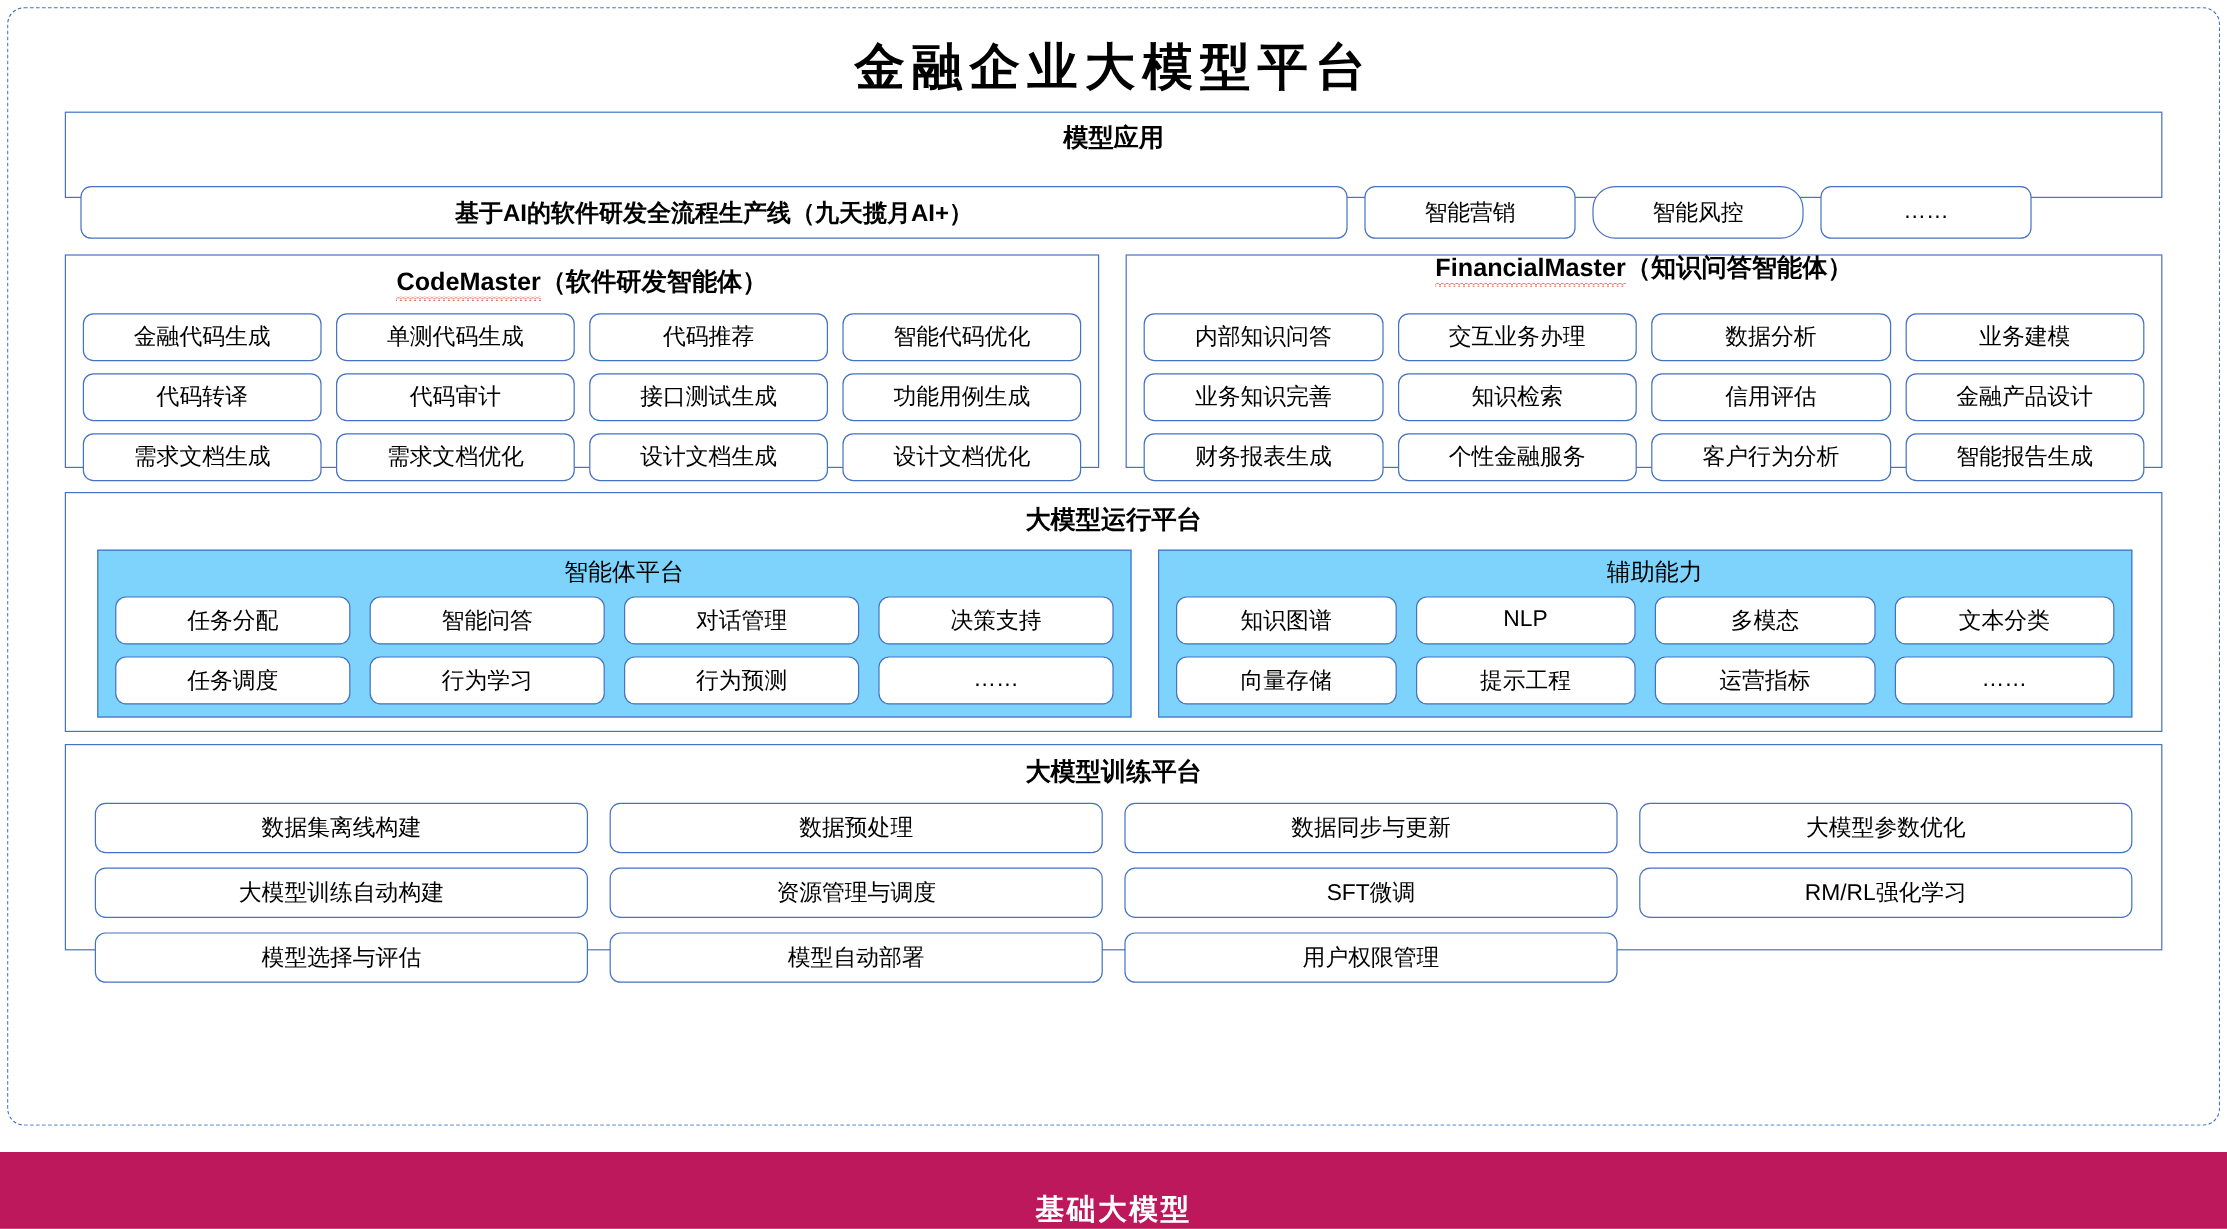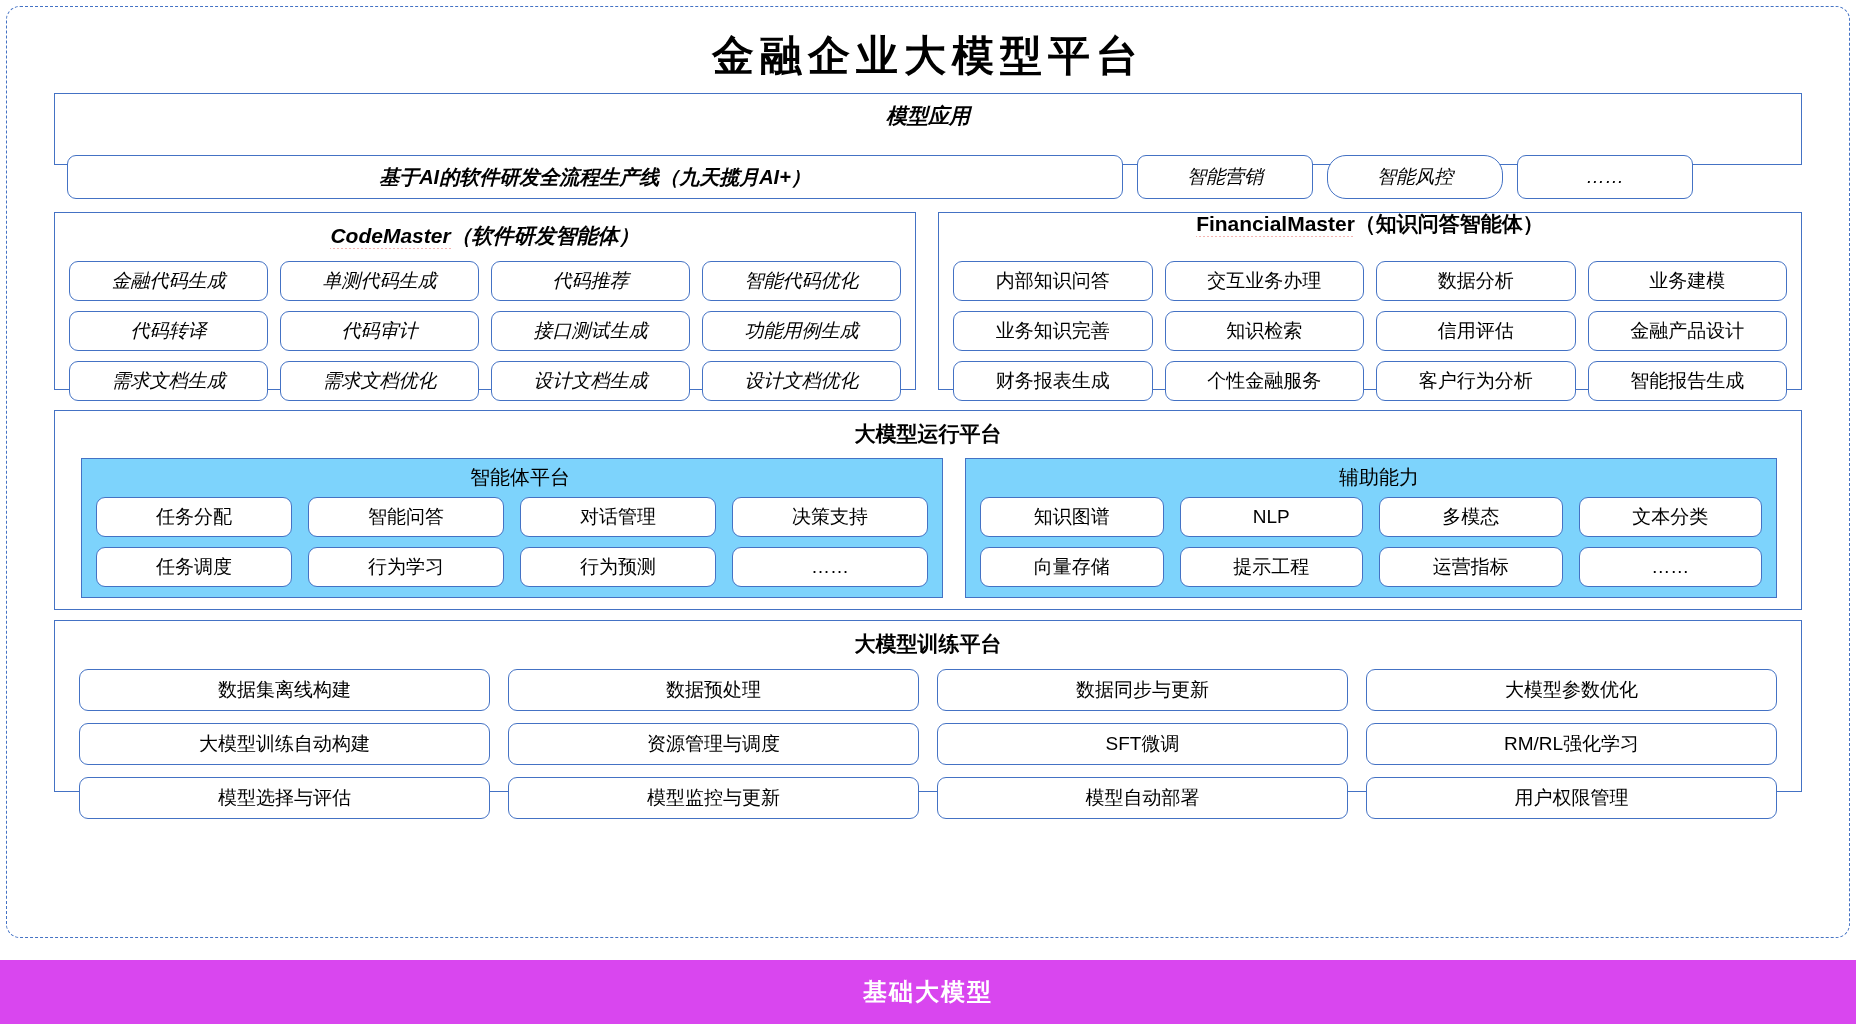--- a/index.html
+++ b/index.html
@@ -89,38 +89,38 @@
     background: #ffffff;
     text-align: center;
     white-space: nowrap;
   }
   .chip.bold {
     font-weight: 700;
     font-size: 20px;
   }
 
   
-  #app-panel { left: 54px; top: 93px; width: 1748px; height: 72px; font-style: italic; }
+  #app-panel { left: 54px; top: 93px; width: 1748px; height: 72px; }
   #app-panel .panel-title { margin-top: 11px; }
   .app-row {
     position: absolute;
     left: 12px;
     top: 61px;
     width: 1724px;
     height: 44px;
     display: flex;
     gap: 14px;
   }
   .app-row .chip:nth-child(1) { flex: 0 0 1056px; }
   .app-row .chip:nth-child(2) { flex: 0 0 176px; }
   .app-row .chip:nth-child(3) { flex: 0 0 176px; border-radius: 19px; }
   .app-row .chip:nth-child(4) { flex: 0 0 176px; }
 
   
-  #code-panel  { left: 54px;  top: 212px; width: 862px; height: 178px; font-style: italic; }
+  #code-panel  { left: 54px;  top: 212px; width: 862px; height: 178px; }
   #fin-panel   { left: 938px; top: 212px; width: 864px; height: 178px; }
   .master-grid {
     position: absolute;
     left: 14px;
     top: 48px;
     right: 14px;
     display: grid;
     grid-template-columns: repeat(4, 1fr);
     gap: 10px 12px;
   }
@@ -164,23 +164,23 @@
   }
   .train-grid .chip { height: 42px; }
 
   
   .foundation-bar {
     position: absolute;
     left: 0;
     top: 960px;
     width: 1856px;
     height: 64px;
-    background: #d946ef;
+    background: #be185d;
     display: flex;
-    align-items: center;
+    align-items: flex-end;
     justify-content: center;
     color: #ffffff;
     font-size: 24px;
     font-weight: 700;
     letter-spacing: 2px;
   }
 </style>
 </head>
 <body>
 
@@ -275,21 +275,20 @@
   <div class="train-grid">
     <div class="chip">数据集离线构建</div>
     <div class="chip">数据预处理</div>
     <div class="chip">数据同步与更新</div>
     <div class="chip">大模型参数优化</div>
     <div class="chip">大模型训练自动构建</div>
     <div class="chip">资源管理与调度</div>
     <div class="chip">SFT微调</div>
     <div class="chip">RM/RL强化学习</div>
     <div class="chip">模型选择与评估</div>
-    <div class="chip">模型监控与更新</div>
     <div class="chip">模型自动部署</div>
     <div class="chip">用户权限管理</div>
   </div>
 </div>
 
 <div class="foundation-bar">
   <span>基础大模型</span>
 </div>
 
 </body></html>

